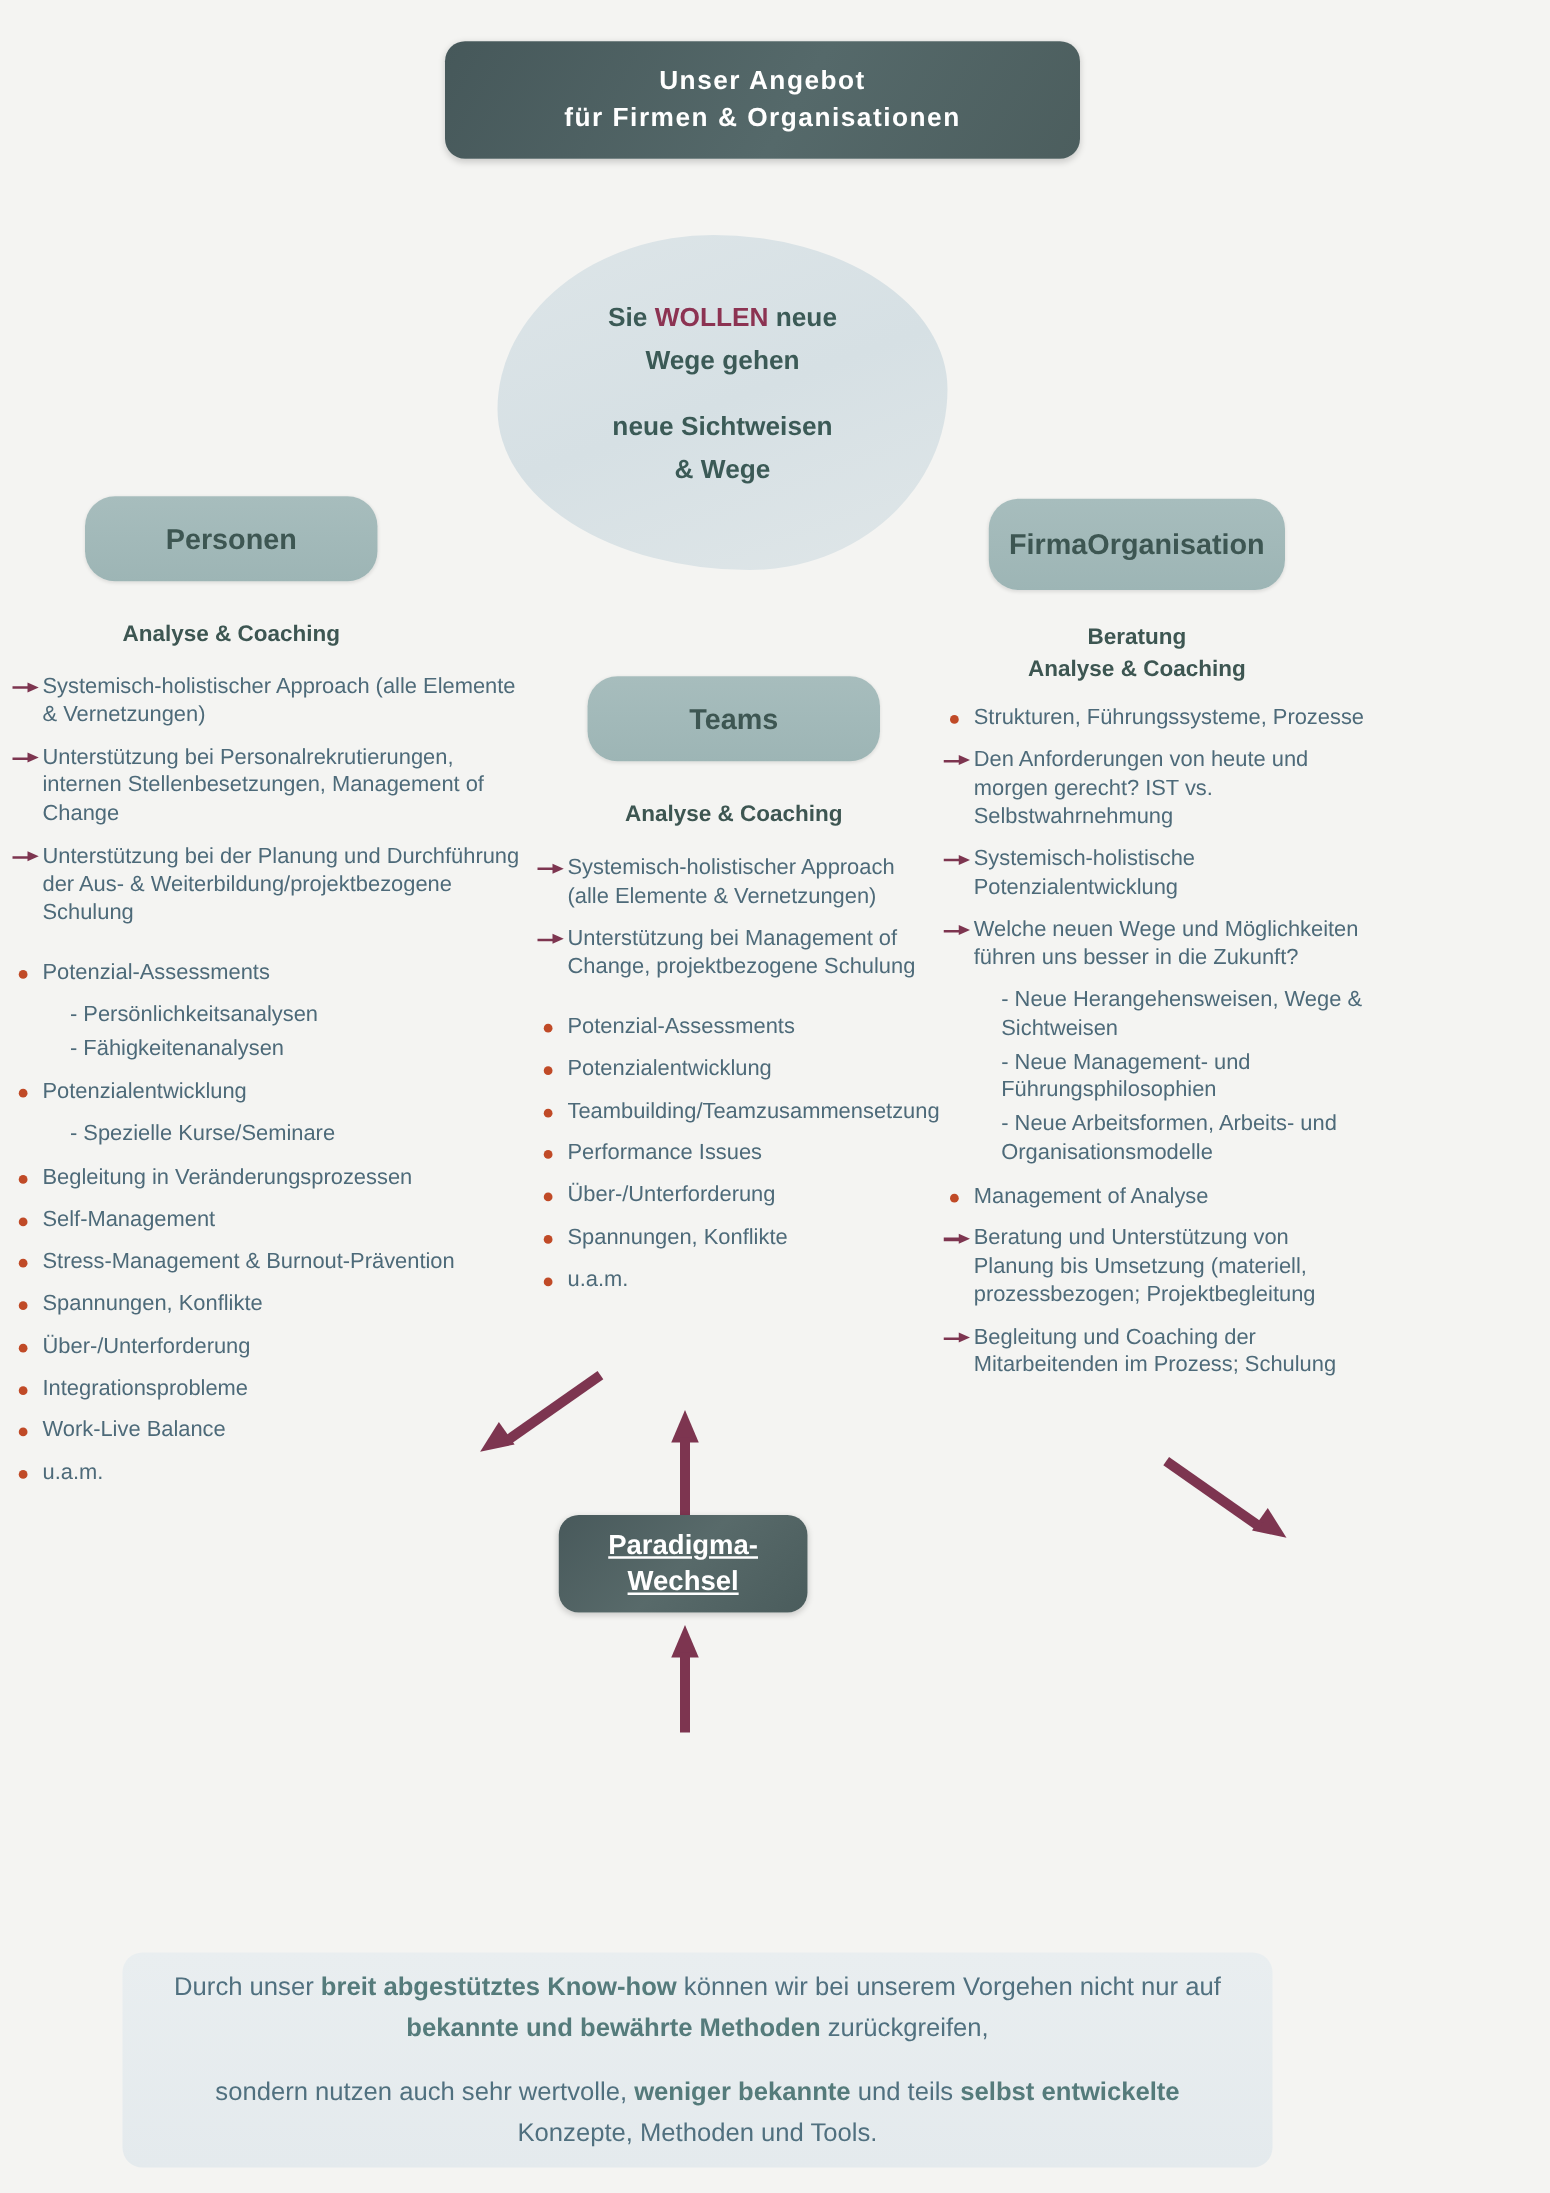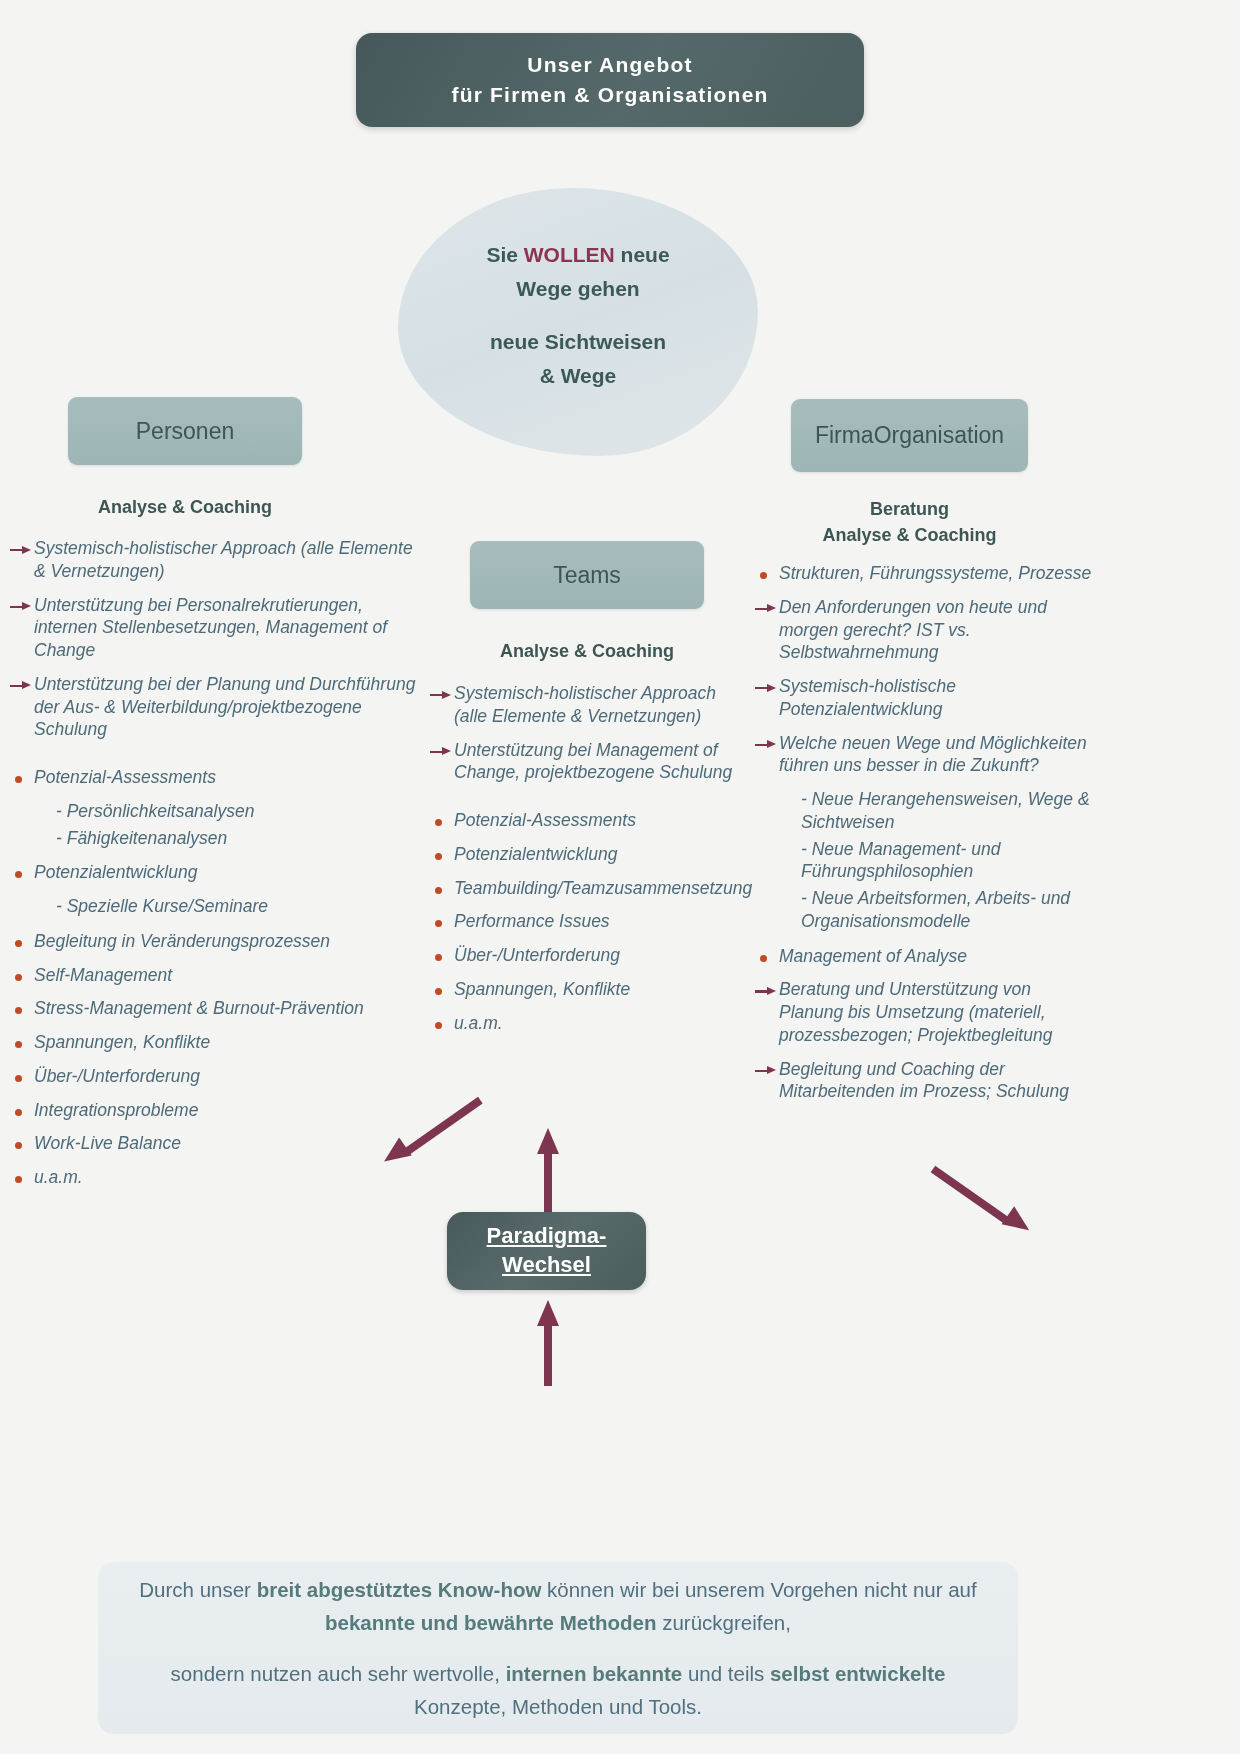--- a/index.html
+++ b/index.html
@@ -37,23 +37,23 @@
     text-align:center; font-size:21px; line-height:1.6; color:#3b5a56;
     font-weight:bold;
   }
   .blob-text .hl{ color:#8c3352; }
   .blob-text .gap{ display:block; height:20px; }
 
   
   .pill{
     position:absolute;
     background:linear-gradient(180deg,#a7bdbd 0%,#9db5b5 100%);
-    border-radius:9px;
+    border-radius:24px;
     display:flex; align-items:center; justify-content:center;
-    color:#3d5652; font-weight:normal; text-align:center;
+    color:#3d5652; font-weight:bold; text-align:center;
     box-shadow:0 1px 3px rgba(0,0,0,.10);
   }
   .pill-personen{ left:68px; top:397px; width:234px; height:68px; font-size:23px; }
   .pill-teams   { left:470px; top:541px; width:234px; height:68px; font-size:23px; }
   .pill-firma   { left:791px; top:399px; width:237px; height:73px;
                   font-size:23px; line-height:1.32; flex-direction:row; }
 
   
   .subhead{
     position:absolute; text-align:center; font-weight:bold;
@@ -64,21 +64,21 @@
   .sub-firma   { left:773px; top:496px; width:273px; }
 
   
   .col{ position:absolute; font-size:17.5px; line-height:1.30; color:#4d6a79; }
   .col-left { left:10px;  top:537px; width:412px; }
   .col-mid  { left:430px; top:682px; width:305px; }
   .col-right{ left:755px; top:562px; width:340px; }
 
   .item{ display:flex; align-items:flex-start; margin-bottom:11px; }
   .item .mk{ flex:0 0 auto; }
-  .item .tx{ flex:1 1 auto;font-style:italic; }
+  .item .tx{ flex:1 1 auto; }
 
   
   .mk-arrow{
     width:24px; margin-top:8px; height:10px; position:relative;
   }
   .mk-arrow::before{
     content:""; position:absolute; left:0; top:4px; width:15px; height:2.4px;
     background:#7d3550;
   }
   .mk-arrow::after{
@@ -376,17 +376,17 @@
     <div>
       <span>Paradigma-</span><br>
       <span>Wechsel</span>
     </div>
   </div>
 
   <div class="bottom">
     <div class="bt">
       <span>Durch unser </span><span class="b">breit abgestütztes Know-how</span><span> können wir bei unserem Vorgehen nicht nur auf </span><span class="b">bekannte und bewährte Methoden</span><span> zurückgreifen,</span>
       <span class="gap"></span>
-      <span>sondern nutzen auch sehr wertvolle, </span><span class="b">internen bekannte</span><span> und teils </span><span class="b">selbst entwickelte</span><span> Konzepte, Methoden und Tools.</span>
+      <span>sondern nutzen auch sehr wertvolle, </span><span class="b">weniger bekannte</span><span> und teils </span><span class="b">selbst entwickelte</span><span> Konzepte, Methoden und Tools.</span>
     </div>
   </div>
 
 </div>
 
 </body></html>

